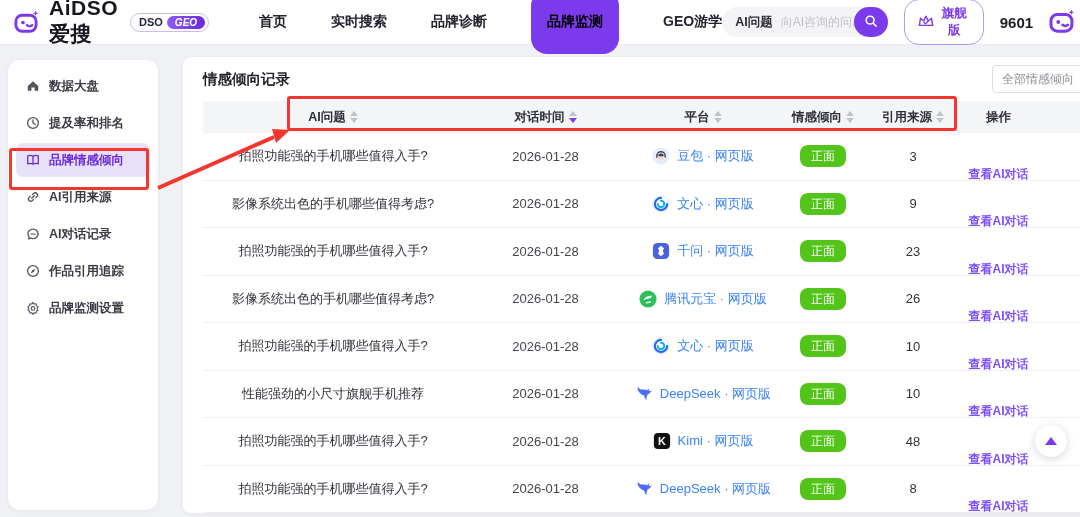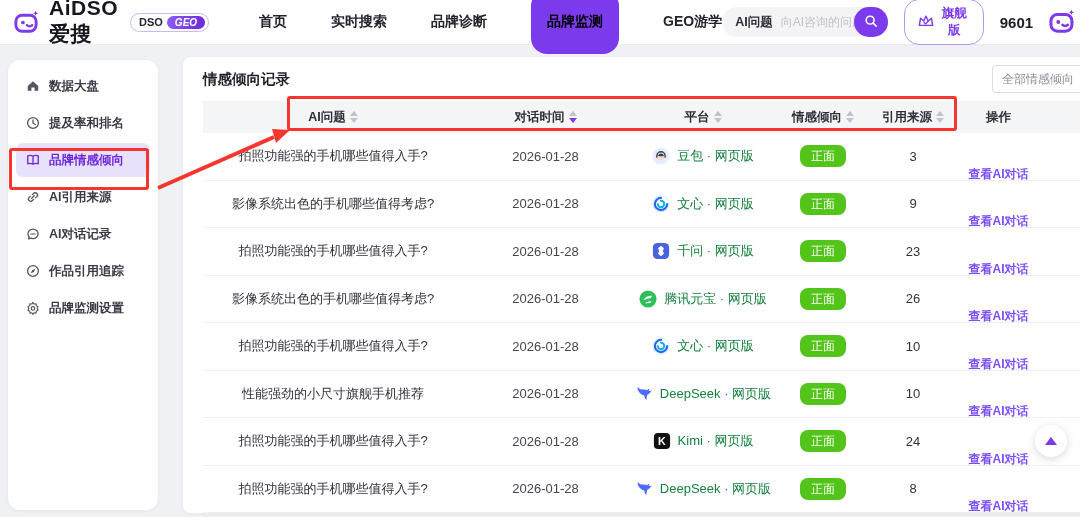--- a/index.html
+++ b/index.html
@@ -64,21 +64,21 @@
   .carets .up { border-bottom:5px solid #c2c2cc; }
   .carets .dn { border-top:5px solid #c2c2cc; }
   .carets.desc .dn { border-top-color:#7c3aed; }
 
   .tbody .tr { display:flex; align-items:center; height:47.5px; margin:0 20px; border-bottom:1px solid #f0f0f2; }
   .td { display:flex; align-items:center; justify-content:center; font-size:13px; color:#32323c; text-align:center; }
   .c1 { width:260px; } .c2 { width:165px; } .c3 { width:150px; } .c4 { width:90px; } .c5 { width:90px; } .c6 { width:81px; }
   .td.date { color:#45454f; }
   .platform-cell { gap:7px; }
   .picon { display:flex; } .picon svg { width:18px; height:18px; display:block; }
-  .pname { font-size:13px; color:#15803d; white-space:nowrap; }
+  .pname { font-size:13px; color:#3b82f6; white-space:nowrap; }
   .badge { background:#52c41a; color:#fff; font-size:12px; border-radius:8px; padding:5px 11px; line-height:1; }
   .view-link { color:#7c4dff; font-size:12px; font-weight:bold; text-decoration:none; cursor:pointer; white-space:nowrap;margin-top:36px; }
 
   
   .anno-box { position:absolute; border:3px solid #f5362e; border-radius:3px; pointer-events:none; z-index:5; }
   .anno-sidebar { left:9px; top:148px; width:140px; height:42px; }
   .anno-header { left:287px; top:96px; width:670px; height:35px; }
   .anno-arrow { position:absolute; left:0; top:0; width:1080px; height:517px; pointer-events:none; z-index:5; }
 
   
@@ -392,21 +392,21 @@
               <svg viewBox="0 0 20 20">
                 <rect x="1" y="1" width="18" height="18" rx="4.5" fill="#111"></rect>
                 <text x="10" y="14.5" text-anchor="middle" font-size="12" font-weight="bold" fill="#fff" font-family="Liberation Sans, sans-serif">K</text>
               </svg>
             </span>
       <span class="pname">Kimi · 网页版</span>
     </div>
     <div class="td c4">
             <span class="badge">正面</span>
           </div>
-    <div class="td c5">24</div>
+    <div class="td c5">48</div>
     <div class="td c6">
             <a class="view-link">查看AI对话</a>
           </div>
   </div>
         <div class="tr">
     <div class="td c1">拍照功能强的手机哪些值得入手?</div>
     <div class="td c2 date">2026-01-28</div>
     <div class="td c3 platform-cell">
       <span class="picon">
               <svg viewBox="0 0 20 20">

